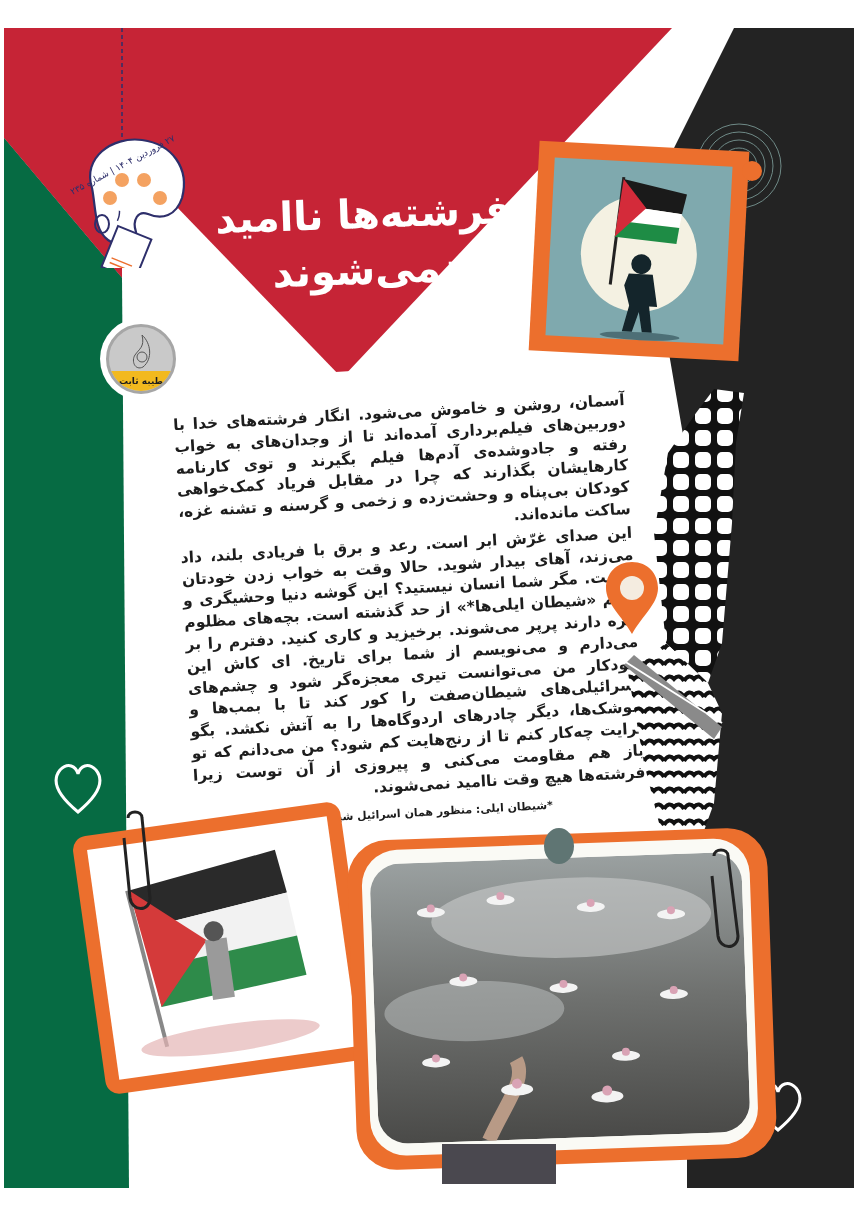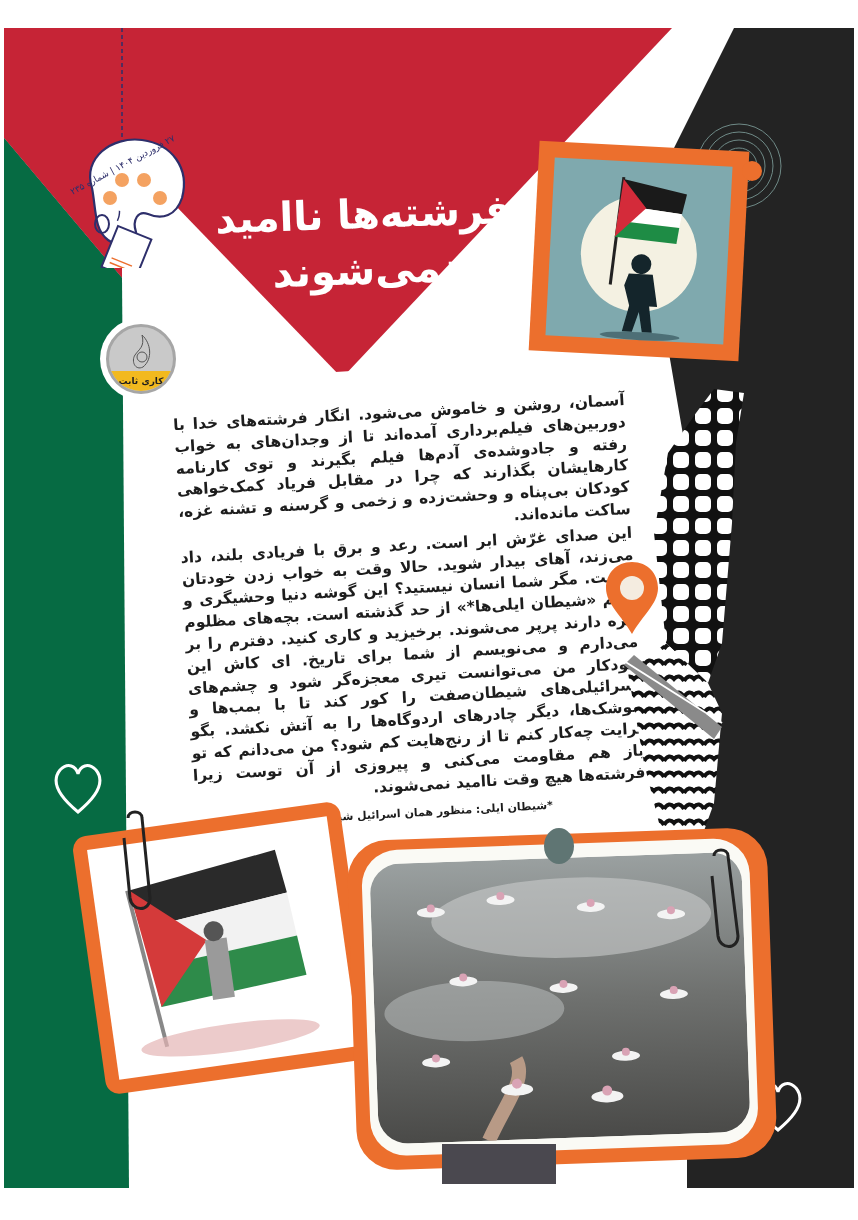--- a/index.html
+++ b/index.html
@@ -82,21 +82,21 @@
   </div>
 
   <div class="abs" style="left:738px;top:133px;width:20px;height:20px;border-radius:50%;background:#EC6F2D"></div>
 
   <div class="abs" style="left:96px;top:290px;width:82px;height:82px;border-radius:50%;background:#fff">
     <div class="abs" style="left:6px;top:6px;width:70px;height:70px;border-radius:50%;overflow:hidden;background:#C9C9C9;border:3px solid #A6A6A6;box-sizing:border-box">
       <svg class="abs" style="left:18px;top:6px" width="30" height="40">
         <path d="M15,2 C24,10 26,26 16,34 C8,38 4,28 8,22 C12,16 18,14 15,2 Z" fill="none" stroke="#555" stroke-width="1"></path>
         <circle cx="15" cy="24" r="5" fill="none" stroke="#555" stroke-width="1"></circle>
       </svg>
-      <div class="abs" style="left:0;top:44px;width:64px;height:24px;background:#F2B91E;text-align:center;font-size:9px;line-height:20px;color:#1d1d1d;direction:rtl;font-weight:bold">کاری ثابت</div>
+      <div class="abs" style="left:0;top:44px;width:64px;height:24px;background:#F2B91E;text-align:center;font-size:9px;line-height:20px;color:#1d1d1d;direction:rtl;font-weight:bold">طیبه ثابت</div>
     </div>
   </div>
 
   <div class="body-text">
     <p>آسمان، روشن و خاموش می‌شود. انگار فرشته‌های خدا با دوربین‌های فیلم‌برداری آمده‌اند تا از وجدان‌های به خواب رفته و جادوشده‌ی آدم‌ها فیلم بگیرند و توی کارنامه کارهایشان بگذارند که چرا در مقابل فریاد کمک‌خواهی کودکان بی‌پناه و وحشت‌زده و زخمی و گرسنه و تشنه غزه، ساکت مانده‌اند.</p>
     <p>این صدای غرّش ابر است. رعد و برق با فریادی بلند، داد می‌زند، آهای بیدار شوید. حالا وقت به خواب زدن خودتان نیست. مگر شما انسان نیستید؟ این گوشه دنیا وحشیگری و ظلم «شیطان ایلی‌ها*» از حد گذشته است. بچه‌های مظلوم غزه دارند پرپر می‌شوند. برخیزید و کاری کنید. دفترم را بر می‌دارم و می‌نویسم از شما برای تاریخ. ای کاش این خودکار من می‌توانست تیری معجزه‌گر شود و چشم‌های اسرائیلی‌های شیطان‌صفت را کور کند تا با بمب‌ها و موشک‌ها، دیگر چادرهای اردوگاه‌ها را به آتش نکشد. بگو برایت چه‌کار کنم تا از رنج‌هایت کم شود؟ من می‌دانم که تو باز هم مقاومت می‌کنی و پیروزی از آن توست زیرا فرشته‌ها هیچ وقت ناامید نمی‌شوند.</p>
     <div class="footnote">*شیطان ایلی: منظور همان اسرائیل شیطان صفت است</div>
   </div>
 
   <svg class="abs" style="left:600px;top:355px" width="160" height="480">

